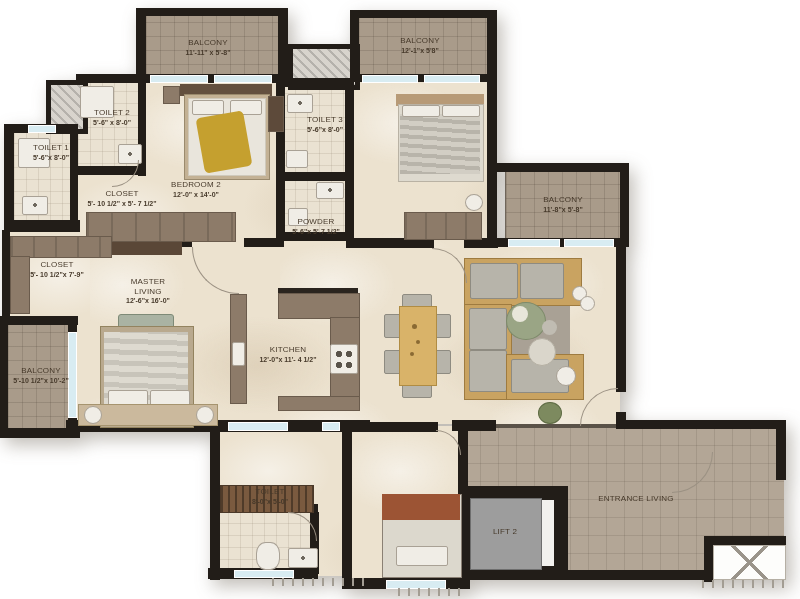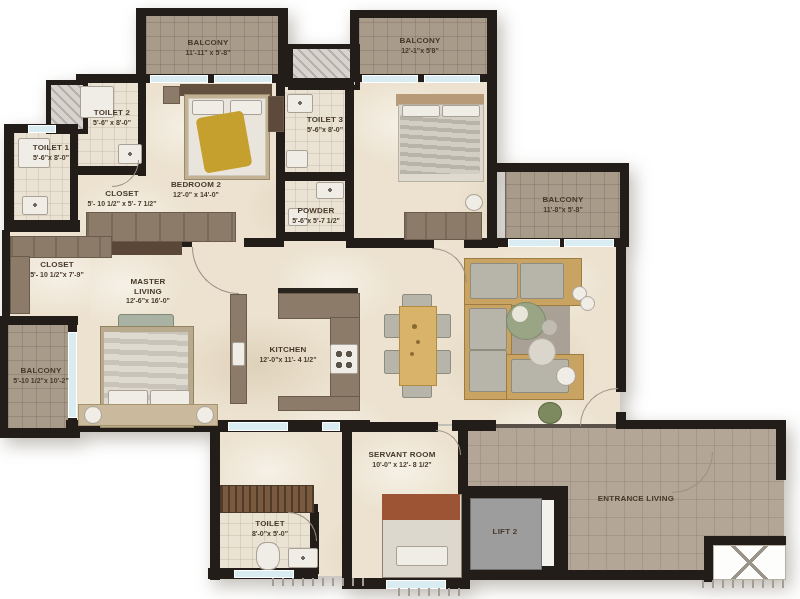--- a/index.html
+++ b/index.html
@@ -29,21 +29,21 @@
   .wood{position:absolute;background:#c9a361;border:1px solid #9e7b40;}
   .cush{position:absolute;background:#b7b4aa;border:1px solid #8e8b81;border-radius:2px;}
   .fix{position:absolute;background:#f0ede6;border:1px solid #a9a195;border-radius:2px;}
   .crc{border-radius:50%;}
   .arc{position:absolute;border-style:solid;border-color:#9b9183;border-width:0;background:transparent;}
   .ticks{position:absolute;background:repeating-linear-gradient(90deg,#a39d93 0 2px,transparent 2px 10px);}
   .stairx{position:absolute;background-color:#fdfdfb;border:1px solid #b5afa4;
     background-image:linear-gradient(45deg,transparent 48%,#9a948a 48%,#9a948a 52%,transparent 52%),
                      linear-gradient(-45deg,transparent 48%,#9a948a 48%,#9a948a 52%,transparent 52%);}
   .lbl{position:absolute;transform:translate(-50%,-50%);text-align:center;color:#46392a;}
-  .lbl .nm{font-size:8px;font-weight:700;line-height:1.2;letter-spacing:.2px;}
+  .lbl .nm{font-size:8px;font-weight:400;line-height:1.2;letter-spacing:.2px;}
   .lbl .dm{font-size:7px;font-weight:700;line-height:1.3;white-space:nowrap;}
   .lbl .dm.wrapok{white-space:normal;}
 </style>
 </head>
 <body>
 
 <div id="canvas">
 <div id="plan">
 
   <div class="floor" style="left:70px;top:240px;width:550px;height:184px"></div>
@@ -271,21 +271,21 @@
     <div class="dm">5'- 10 1/2" x 5'- 7 1/2"</div>
   </div>
   <div class="lbl" style="left:196px;top:189px;width:100px">
     <div class="nm">BEDROOM 2</div>
     <div class="dm">12'-0" x 14'-0"</div>
   </div>
   <div class="lbl" style="left:325px;top:124px;width:70px">
     <div class="nm">TOILET 3</div>
     <div class="dm">5'-6"x 8'-0"</div>
   </div>
-  <div class="lbl" style="left:316px;top:215px;width:80px">
+  <div class="lbl" style="left:316px;top:226px;width:80px">
     <div class="nm">POWDER</div>
     <div class="dm">5'-6"x 5'-7 1/2"</div>
   </div>
   <div class="lbl" style="left:563px;top:204px;width:100px">
     <div class="nm">BALCONY</div>
     <div class="dm">11'-8"x 5'-8"</div>
   </div>
   <div class="lbl" style="left:57px;top:269px;width:110px">
     <div class="nm">CLOSET</div>
     <div class="dm">5'- 10 1/2"x 7'-9"</div>
@@ -295,25 +295,21 @@
     <div class="dm">12'-6"x 16'-0"</div>
   </div>
   <div class="lbl" style="left:41px;top:375px;width:70px">
     <div class="nm">BALCONY</div>
     <div class="dm wrapok">5'-10 1/2"x 10'-2"</div>
   </div>
   <div class="lbl" style="left:288px;top:354px;width:100px">
     <div class="nm">KITCHEN</div>
     <div class="dm">12'-0"x 11'- 4 1/2"</div>
   </div>
-  <div class="lbl" style="left:402px;top:459px;width:110px">
-    <div class="nm">SERVANT ROOM</div>
-    <div class="dm">10'-0" x 12'- 8 1/2"</div>
-  </div>
-  <div class="lbl" style="left:270px;top:528px;width:80px">
+  <div class="lbl" style="left:270px;top:496px;width:80px">
     <div class="nm">TOILET</div>
     <div class="dm">8'-0"x 5'-0"</div>
   </div>
   <div class="lbl" style="left:505px;top:532px;width:60px">
     <div class="nm">LIFT 2</div>
     <div class="dm"></div>
   </div>
   <div class="lbl" style="left:636px;top:499px;width:120px">
     <div class="nm">ENTRANCE LIVING</div>
     <div class="dm"></div>

